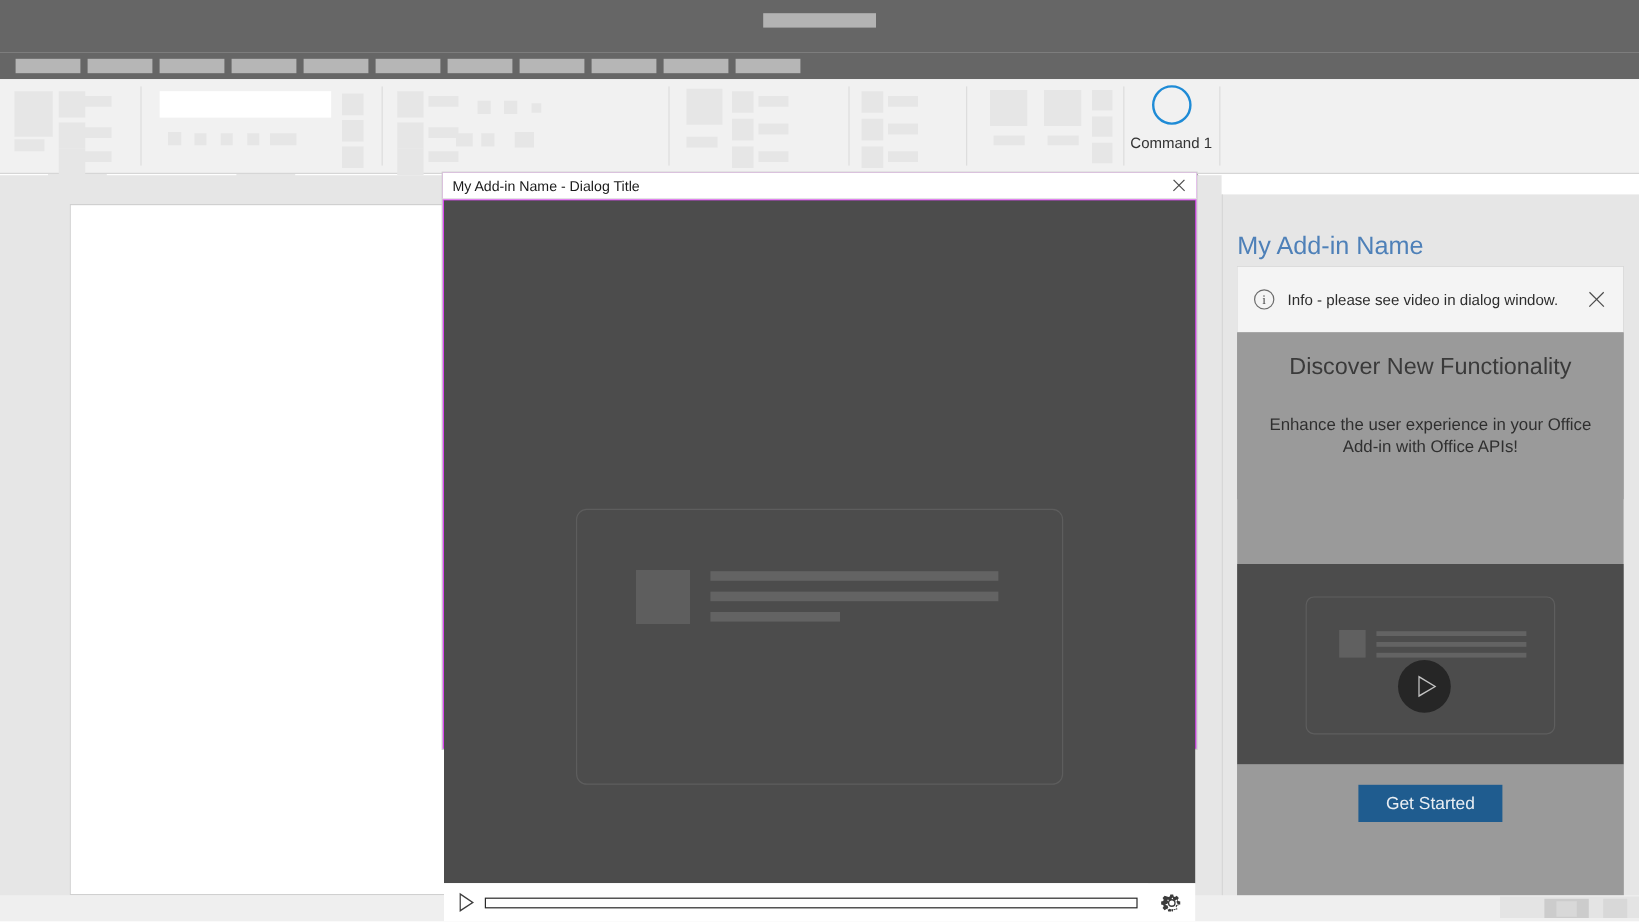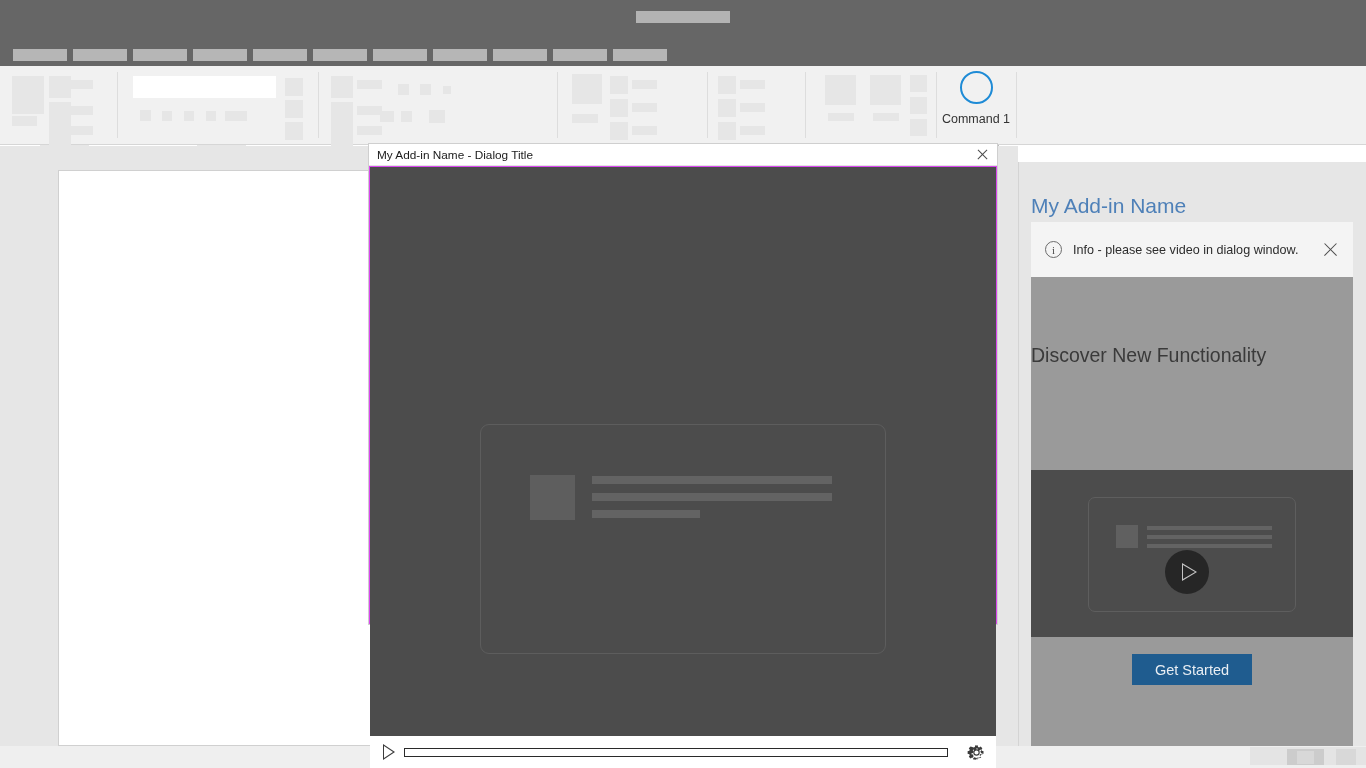--- a/index.html
+++ b/index.html
@@ -117,21 +117,21 @@
   .msg-close {
     width: 34px; height: 34px; margin-right: 6px; flex: 0 0 auto;
     display: flex; align-items: center; justify-content: center;
     cursor: pointer;
   }
 
   
   .tp-hero {
     position: absolute; left: 0; top: 55px; width: 322px; height: 139px;
     background: #9a9a9a;
-    display: flex; flex-direction: row; align-items: center;
+    display: flex; flex-direction: column; align-items: center;
   }
   .tp-hero-title {
     margin-top: 18px; font-size: 19.5px; color: #3a3a3a; font-weight: 400;
     text-align: center;
   }
   .tp-hero-sub {
     margin-top: 26px; font-size: 14px; color: #2f2f2f; text-align: center;
     line-height: 19px; width: 270px;
   }
 
@@ -363,20 +363,21 @@
       <div class="msgbar">
         <div class="msg-info-icon">i</div>
         <div class="msg-text">Info - please see video in dialog window.</div>
         <div class="msg-close">
           <span class="x-glyph lg"></span>
         </div>
       </div>
 
       <div class="tp-hero">
         <div class="tp-hero-title">Discover New Functionality</div>
+        <div class="tp-hero-sub">Enhance the user experience in your Office Add-in with Office APIs!</div>
       </div>
 
       <div class="tp-video">
         <div class="tpv-frame"></div>
         <div class="tpv-bar" style="left:85px;top:55px;width:22px;height:23px;background:#606060;"></div>
         <div class="tpv-bar" style="left:116px;top:56px;width:125px;height:4px;"></div>
         <div class="tpv-bar" style="left:116px;top:65px;width:125px;height:4px;"></div>
         <div class="tpv-bar" style="left:116px;top:74px;width:125px;height:4px;"></div>
         <div class="tpv-play">
           <span class="tri-outline"></span>

